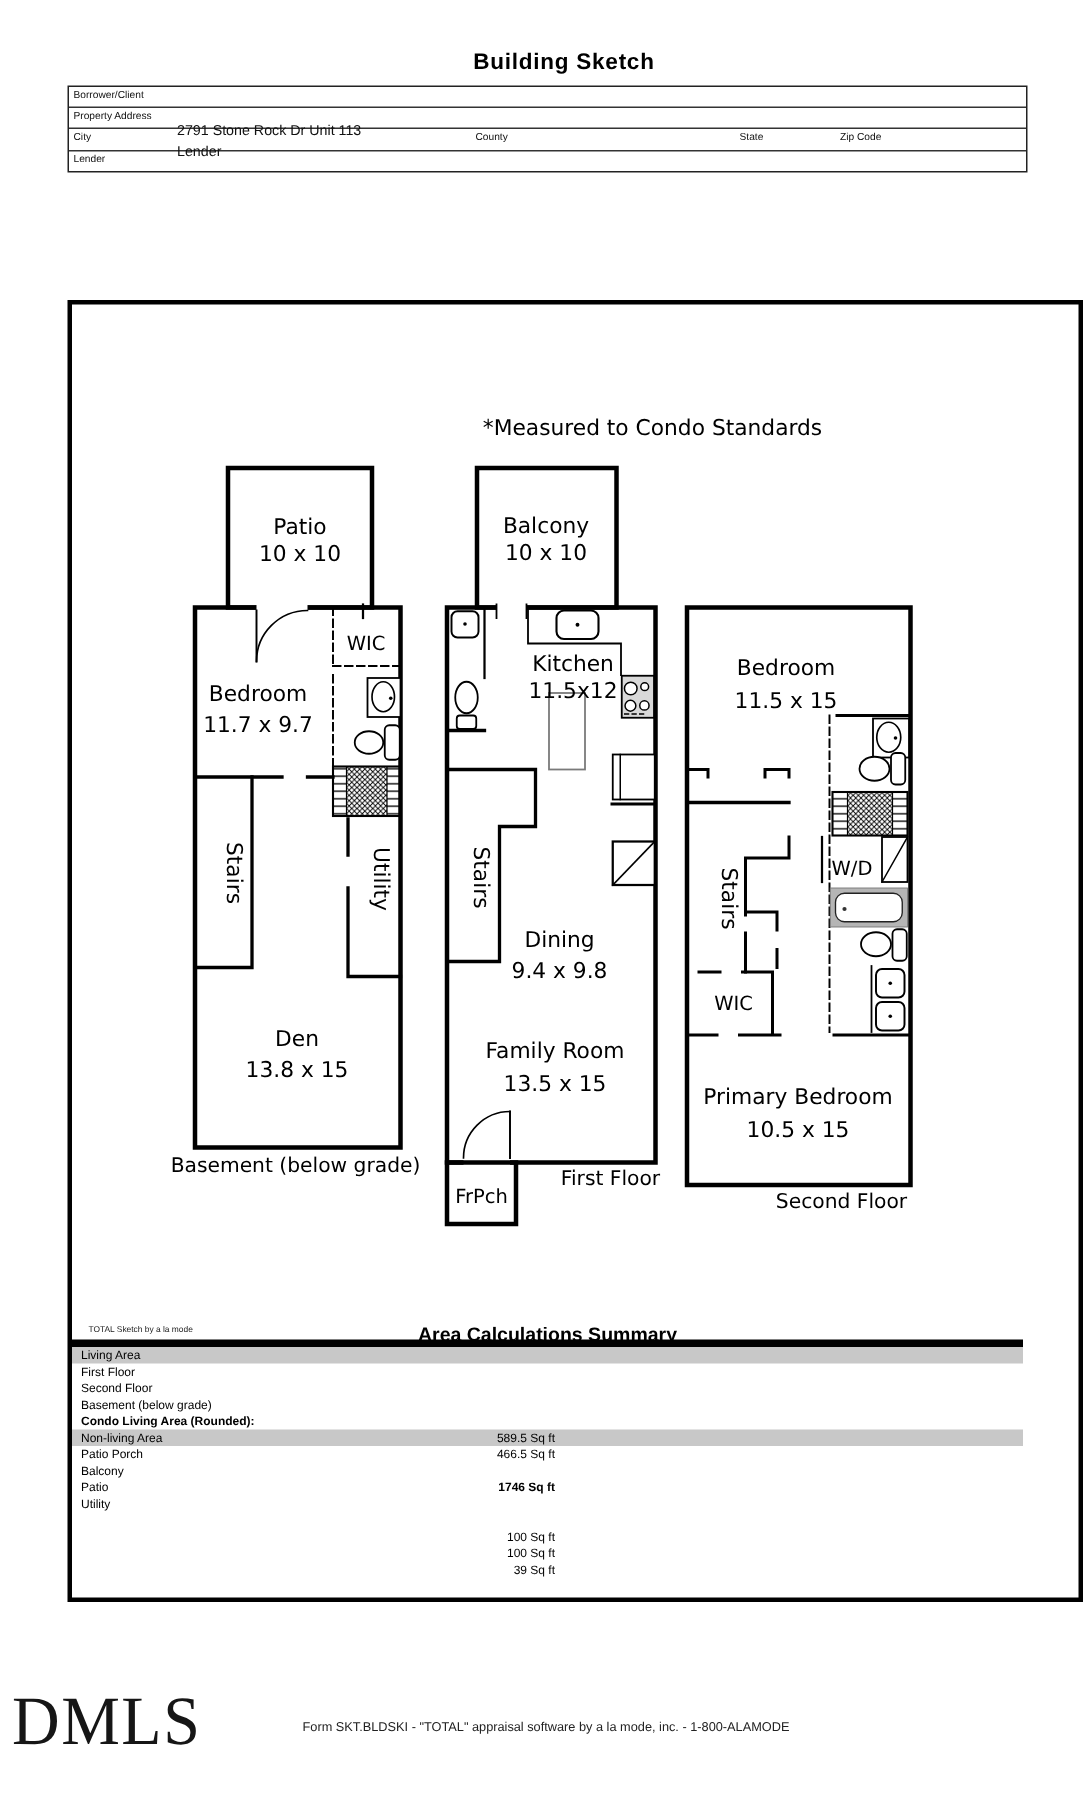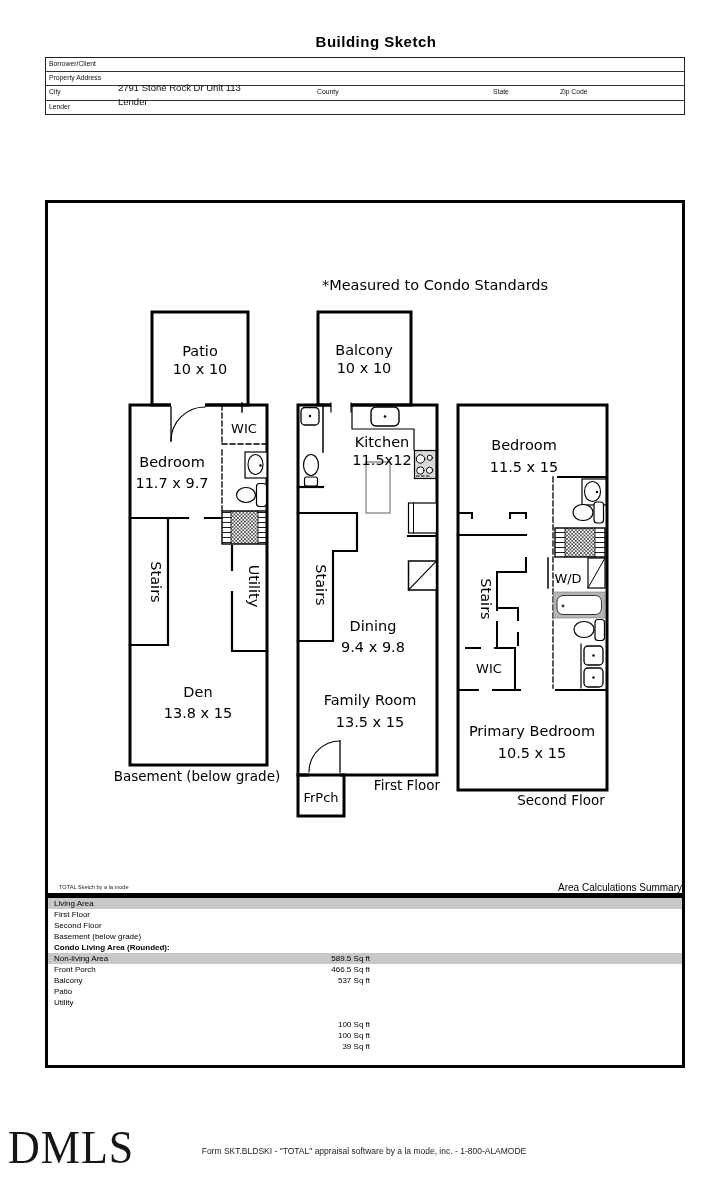--- a/index.html
+++ b/index.html
@@ -5,32 +5,32 @@
   html,body{margin:0;padding:0;background:#ffffff;}
   body{width:728px;height:1200px;position:relative;font-family:"Liberation Sans",sans-serif;color:#000;}
   .page-title{position:absolute;top:33px;left:0;width:728px;text-align:center;font-size:15px;font-weight:bold;letter-spacing:.5px;padding-left:12px;}
   
   .form{position:absolute;left:45px;top:57px;width:638px;border:1.5px solid #222;background:#fff;}
   .frow{position:relative;height:13.2px;border-bottom:1px solid #333;}
   .frow:last-child{border-bottom:none;}
   .flabel{position:absolute;top:2px;font-size:6.8px;color:#111;}
   .fvalue{position:absolute;top:10px;font-size:9.5px;color:#111;}
   
-  .sketch-box{position:absolute;left:45px;top:200px;width:634px;height:862px;border:3px solid #000;background:#fff;}
+  .sketch-box{position:absolute;left:45px;top:200px;width:634px;height:862px;border:3px solid #000;background:#fff;padding-left:37px;}
   .sketch-box svg{position:absolute;left:0;top:0;}
   svg text{font-family:"DejaVu Sans",sans-serif;fill:#000;}
   .room-name{font-size:14.5px;}
   .room-small{font-size:13px;}
   .caption{font-size:13.5px;}
   .note{font-size:14.5px;}
   
   .summary{position:absolute;left:0;top:676px;width:634px;}
   .sum-head{position:relative;height:14px;}
   .brand{position:absolute;left:11px;top:5px;font-size:5.6px;color:#222;}
-  .sum-title{position:absolute;left:0;top:3px;width:100%;text-align:right;font-size:10px;font-weight:normal;}
+  .sum-title{position:absolute;left:0;top:3px;width:100%;text-align:center;font-size:13px;font-weight:bold;}
   .band{height:5px;background:#000;}
   .srow{position:relative;height:11px;line-height:11px;font-size:8px;}
   .shead{background:#c8c8c8;font-weight:normal;padding-left:6px;height:11px;line-height:11px;font-size:8px;}
   .slabel{position:absolute;left:6px;top:0;}
   .svalue{position:absolute;left:0;top:0;width:322px;text-align:right;margin-top:44px;}
   .srow.total{font-weight:bold;}
   
   .footer-logo{position:absolute;left:8px;top:1122px;font-family:"Liberation Serif",serif;font-size:44px;font-weight:normal;letter-spacing:1px;color:#161616;transform:scaleY(1.05);}
   .footer-text{position:absolute;left:0;top:1146px;width:728px;text-align:center;font-size:8.5px;color:#222;}
 </style>
@@ -261,28 +261,28 @@
     <div class="srow">
       <span class="slabel">First Floor</span>
       <span class="svalue">589.5 Sq ft</span>
     </div>
     <div class="srow">
       <span class="slabel">Second Floor</span>
       <span class="svalue">466.5 Sq ft</span>
     </div>
     <div class="srow">
       <span class="slabel">Basement (below grade)</span>
-      <span class="svalue">537 Sq ft</span>
     </div>
     <div class="srow total">
       <span class="slabel">Condo Living Area (Rounded):</span>
+      <span class="svalue">1746 Sq ft</span>
     </div>
     <div class="shead">Non-living Area</div>
     <div class="srow">
-      <span class="slabel">Front Porch</span>
+      <span class="slabel">Patio Porch</span>
     </div>
     <div class="srow">
       <span class="slabel">Balcony</span>
       <span class="svalue">100 Sq ft</span>
     </div>
     <div class="srow">
       <span class="slabel">Patio</span>
       <span class="svalue">100 Sq ft</span>
     </div>
     <div class="srow">

